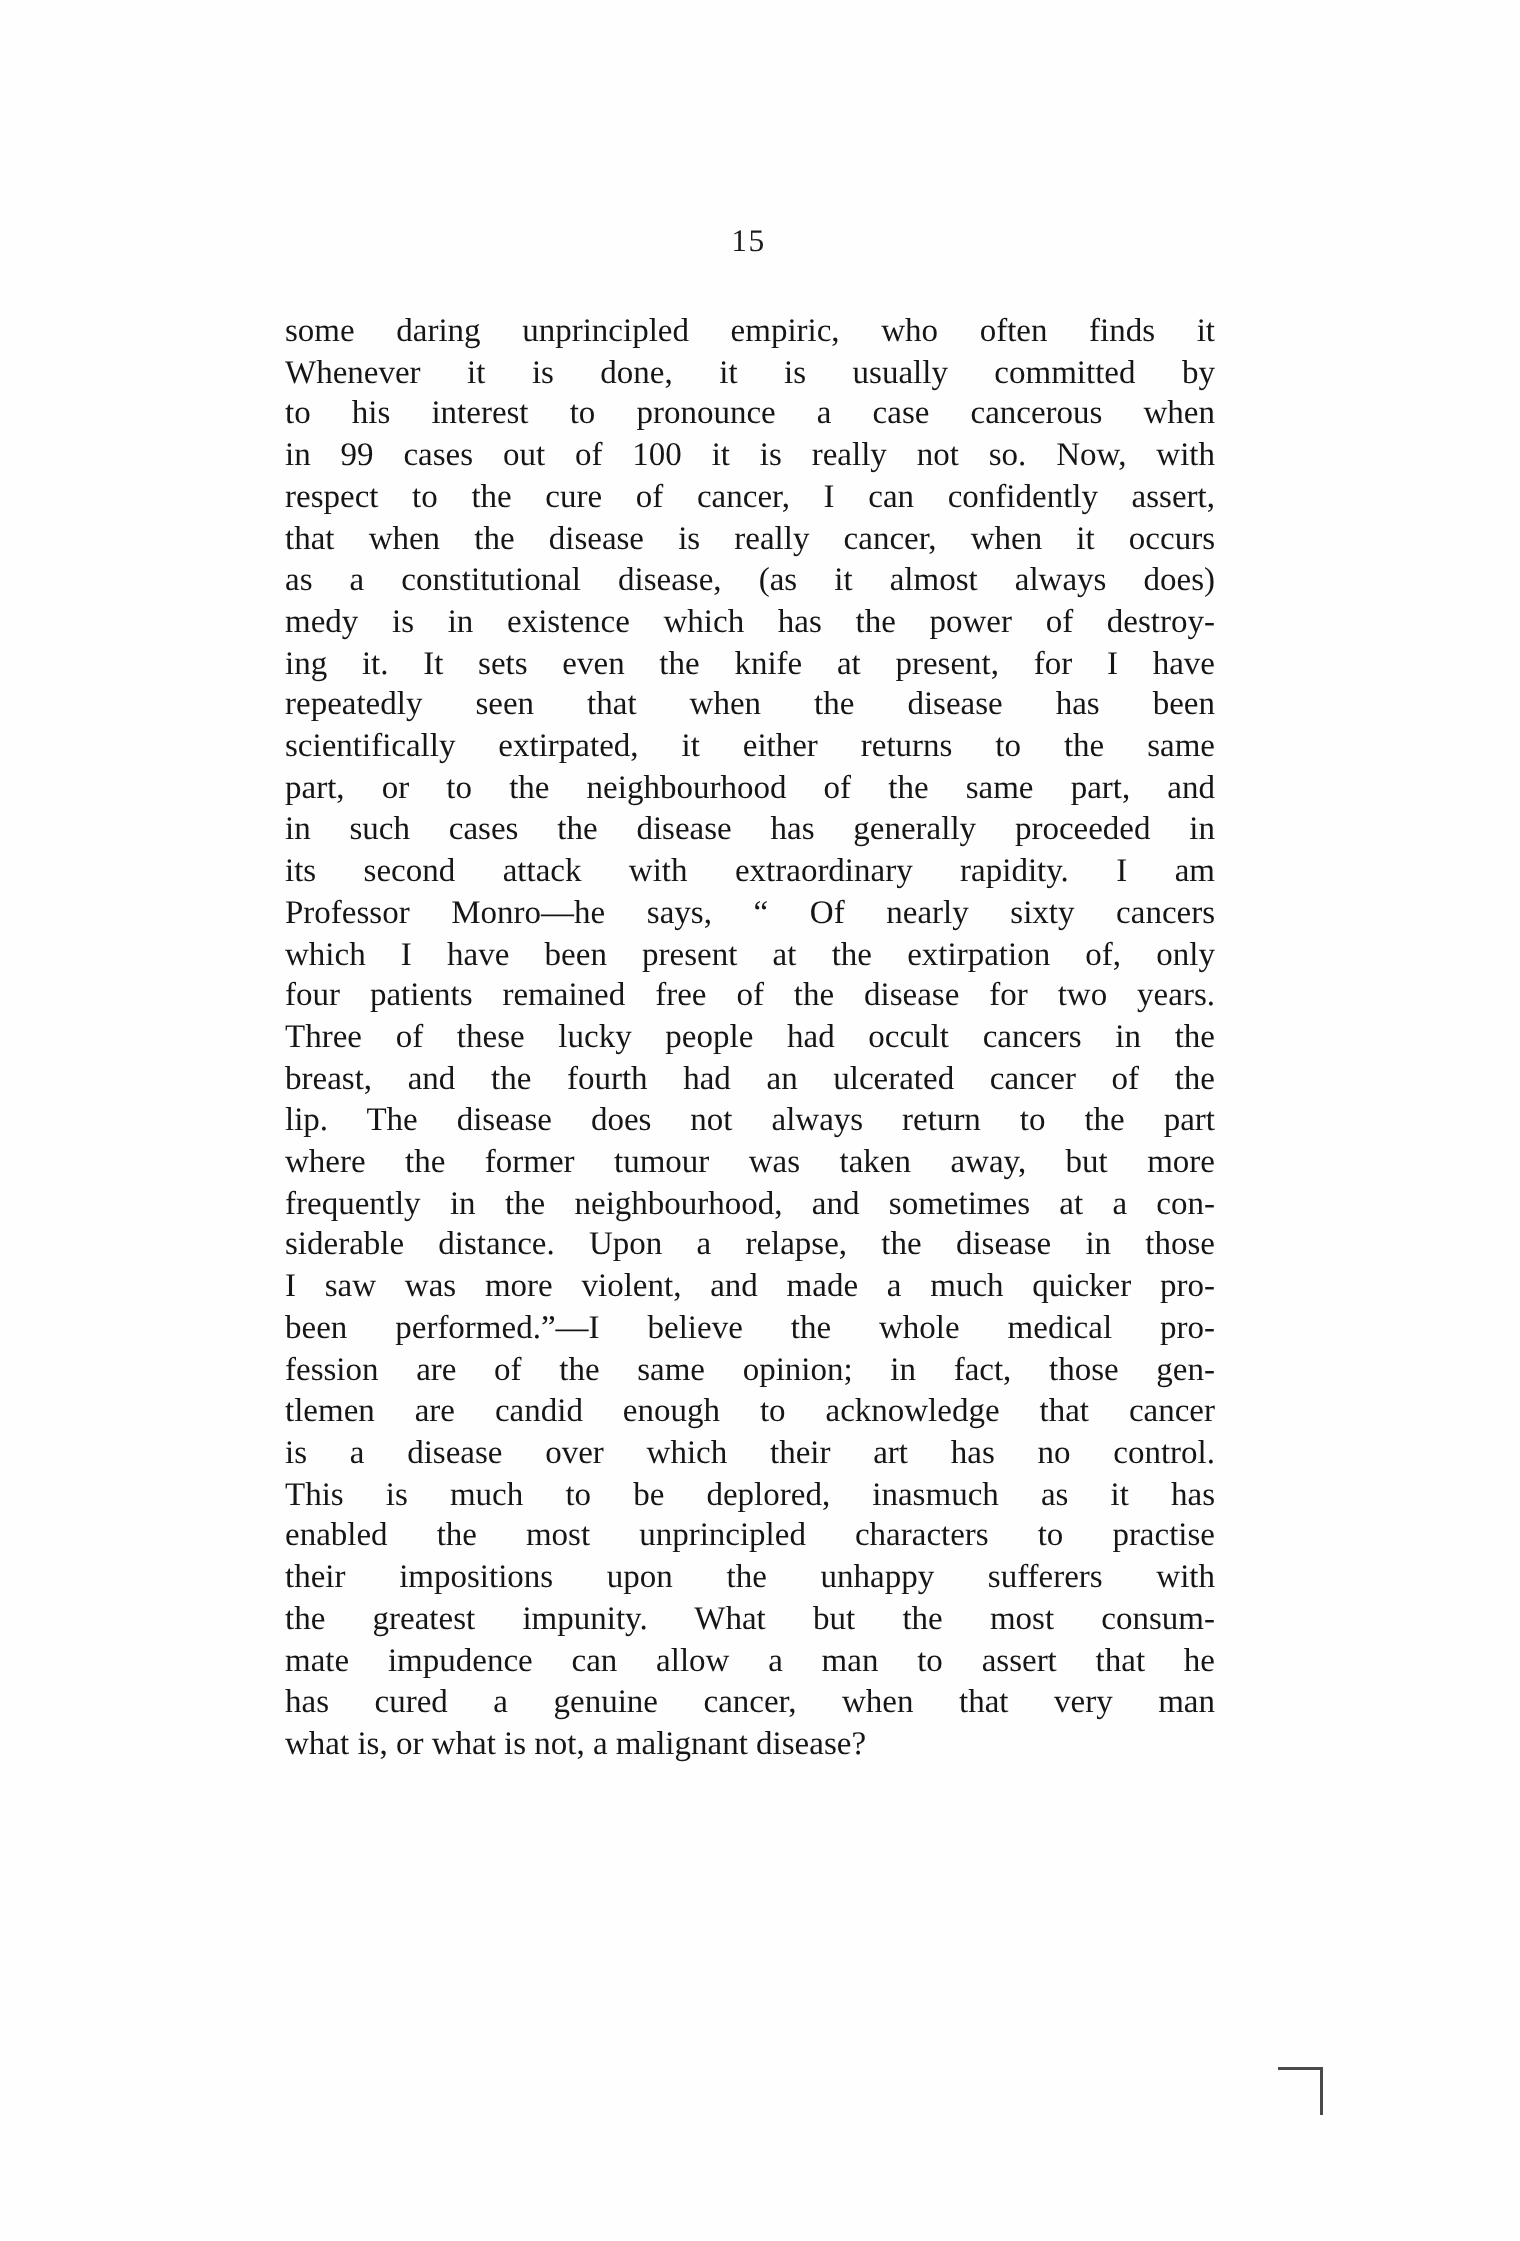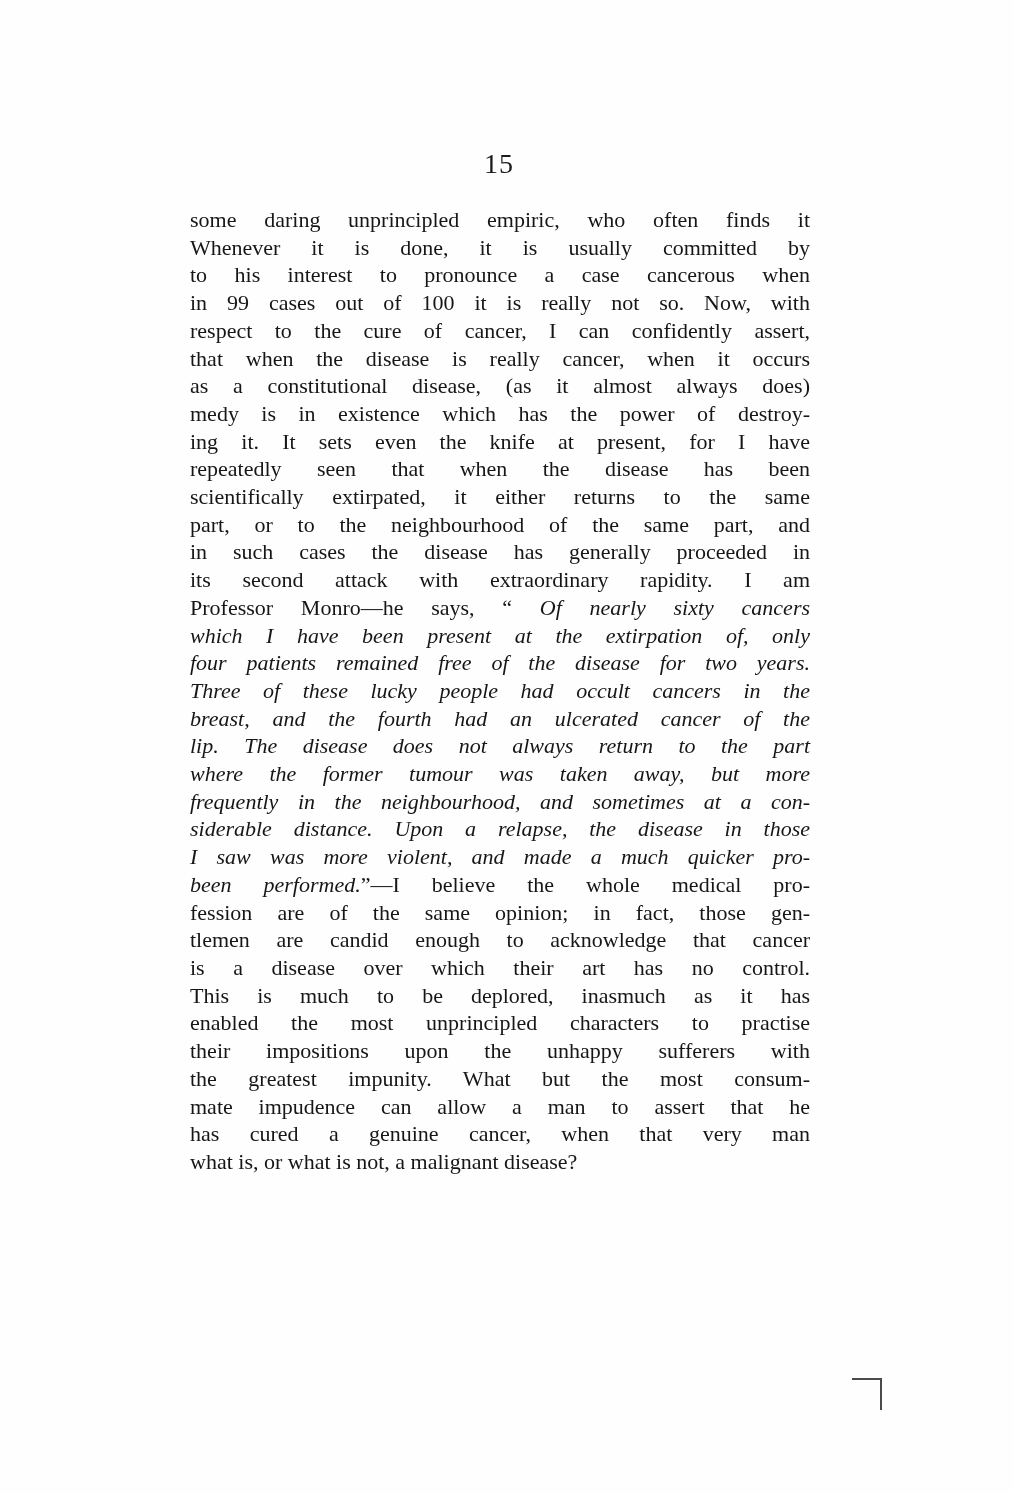--- a/index.html
+++ b/index.html
@@ -18,42 +18,41 @@
     position: absolute;
     inset: 0;
     background: #fefefe;
   }
   .page-number {
     position: absolute;
     top: 148px;
     left: 190px;
     width: 618px;
     text-align: center;
-    font-size: 28px;
+    font-size: 21px;
     letter-spacing: 1px;
     color: #1b1b1b;
   }
   .text-block {
     position: absolute;
     top: 206px;
     left: 190px;
     width: 620px;
     color: #161616;
     font-size: 22px;
     line-height: 27.7px;
   }
   .line {
     text-align: justify;
     text-align-last: justify;
   }
   .line:last-child {
     text-align-last: left;
   }
   .it {
-    font-style: italic;
   }
   .scan-corner-mark {
     position: absolute;
     left: 852px;
     top: 1378px;
     width: 28px;
     height: 30px;
     border-top: 2px solid #4a4a4a;
     border-right: 2px solid #4a4a4a;
   }

